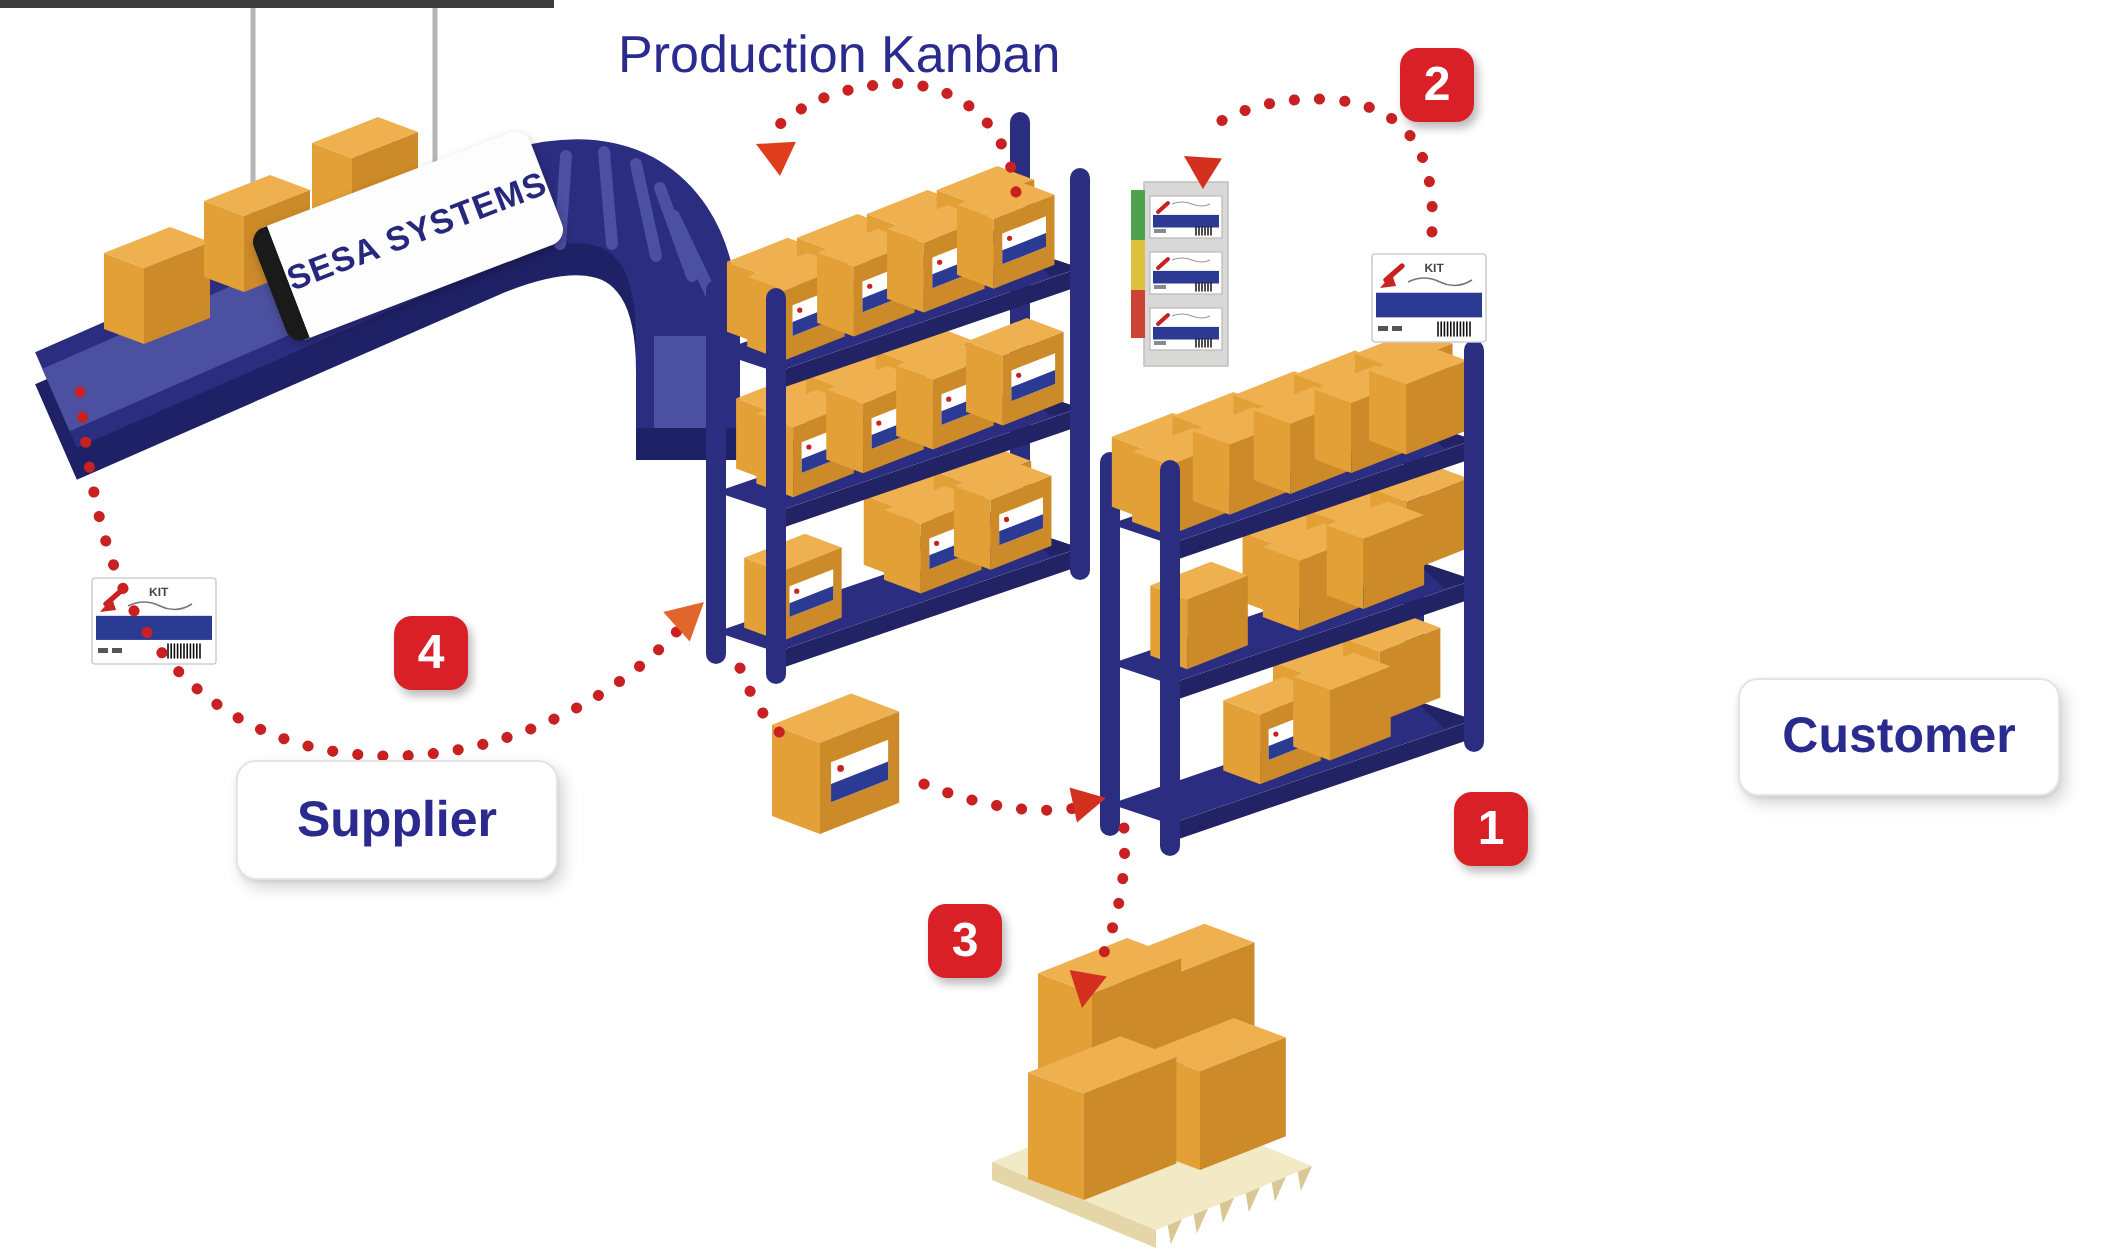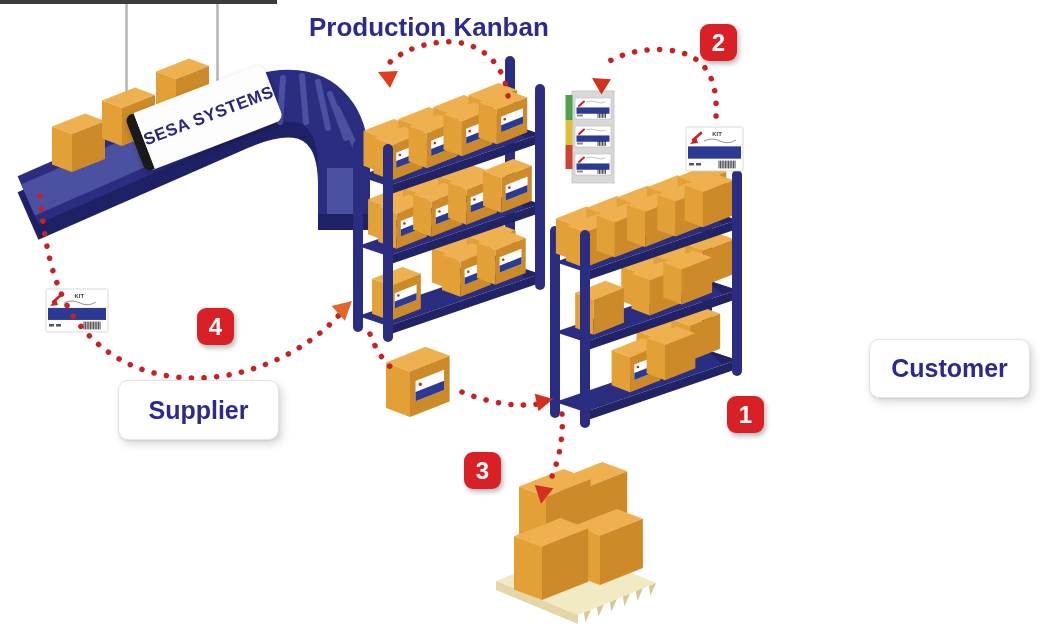--- a/index.html
+++ b/index.html
@@ -1,21 +1,21 @@
 <!DOCTYPE html>
 <html><head>
 <meta charset="utf-8">
 <style>
   html,body{margin:0;padding:0;background:#fff;}
   #stage{position:relative;width:1060px;height:629px;background:#fff;overflow:hidden;
          font-family:"Liberation Sans",sans-serif;}
   #scene{position:absolute;left:0;top:0;}
   .abs{position:absolute;}
   .top-bar{left:0;top:0;width:277px;height:4px;background:#3c3c3c;}
-  .flow-label{font-size:26px;font-weight:bold;color:#2a2a8f;white-space:nowrap;}
+  .flow-label{font-size:26px;font-weight:normal;color:#2a2a8f;white-space:nowrap;}
   .chip{display:flex;align-items:center;justify-content:center;
         background:#fff;border:1px solid #e4e4e4;border-radius:10px;
         box-shadow:3px 4px 8px rgba(0,0,0,.16),0 1px 2px rgba(0,0,0,.08);
         font-size:25px;font-weight:bold;color:#2a2a8f;}
   .badge{display:flex;align-items:center;justify-content:center;
          width:37px;height:37px;border-radius:9px;background:#d92027;
          color:#fff;font-size:24px;font-weight:bold;
          box-shadow:2px 3px 5px rgba(0,0,0,.28);}
   .banner{left:130px;top:88px;width:138px;height:60px;transform:rotate(-21deg);
           background:#fdfdfd;border-radius:8px;border-left:10px solid #1a1a1a;

